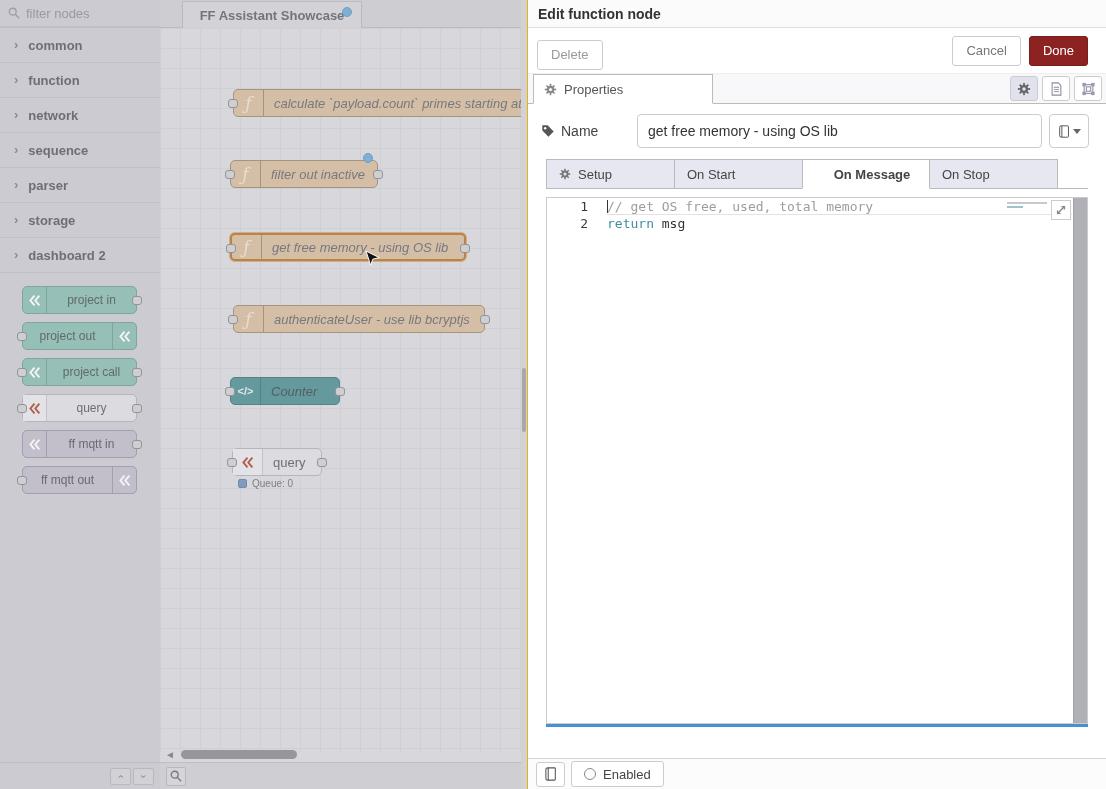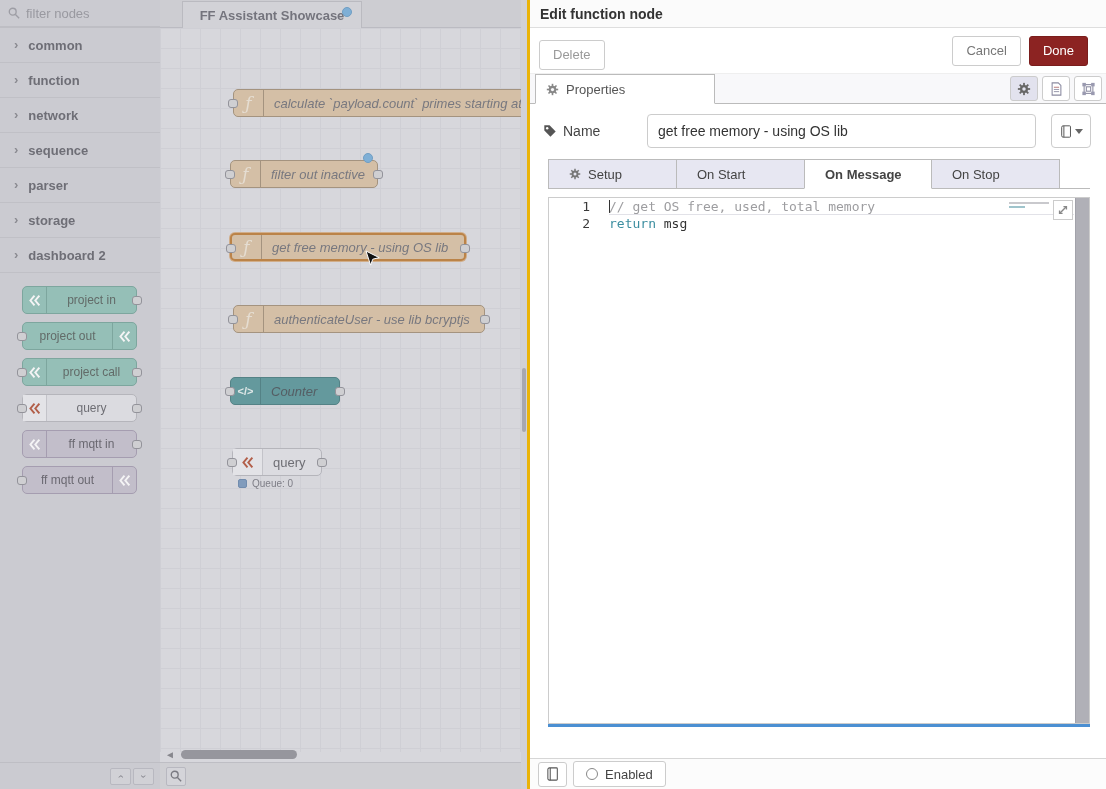--- a/index.html
+++ b/index.html
@@ -62,42 +62,42 @@
   #hscroll { position:absolute; left:0; top:748px; width:361px; height:13px; display:flex; align-items:center; }
   #hscroll .arr { color:#86868c; font-size:10px; margin-left:5px; }
   #hscroll .thumb { margin-left:6px; width:116px; height:9px; background:#97979d; border-radius:5px; cursor:pointer; }
   #ws-footer { position:absolute; left:0; bottom:0; width:361px; height:27px; background:#d6d6da; border-top:1px solid #c3c3c9; display:flex; align-items:center; padding-left:6px; }
   .wsf-btn { width:20px; height:19px; background:#dcdce0; border:1px solid #bdbdc4; border-radius:2px; display:flex; align-items:center; justify-content:center; cursor:pointer; }
   #vstrip { position:absolute; left:521px; top:0; width:6px; height:789px; background:#d9d9dd; }
   #vstrip .thumb { position:absolute; left:1px; top:368px; width:4px; height:64px; background:#aaaab1; border-radius:2px; }
   #dim { position:absolute; left:0; top:0; width:527px; height:789px; background:rgba(150,150,158,0.10); pointer-events:none; }
 
   
-  #tray { position:absolute; left:527px; top:0; width:579px; height:789px; background:#fff; border-left:3px solid #eab308; }
+  #tray { position:absolute; left:527px; top:0; width:579px; height:789px; background:#fff; border-left:1px solid #eab308; }
   #tray-header { height:28px; background:#fbfbfb; border-bottom:1px solid #dedede; display:flex; align-items:center; padding-left:10px; font-weight:bold; font-size:14px; color:#333; }
   #tray-toolbar { height:46px; display:flex; align-items:center; padding:0 18px 0 9px; border-bottom:1px solid #efefef; }
   .btn { height:30px; padding:0 13px; background:#fff; border:1px solid #ccc; border-radius:3px; font-size:13px; cursor:pointer; font-family:inherit; }
   .btn-delete { color:#999;margin-top:8px; }
   .btn-cancel { color:#777; margin-left:auto; }
   .btn-done { margin-left:8px; background:#8c2322; border-color:#7a1d1c; color:#fff; }
   #props-row { height:30px; background:#f8f8fa; border-bottom:1px solid #bbb; position:relative; }
   #props-tab { position:absolute; left:5px; top:0; width:180px; height:30px; background:#fff; border:1px solid #bbb; border-bottom:1px solid #fff; display:flex; align-items:center; gap:7px; padding-left:10px; color:#555; font-size:13px; cursor:pointer; }
   .icon-btns { position:absolute; right:4px; top:2px; display:flex; gap:4px; }
   .icon-btn { width:28px; height:25px; background:#fff; border:1px solid #ccc; border-radius:3px; display:flex; align-items:center; justify-content:center; cursor:pointer; }
   .icon-btn.active { background:#e2e2ee; }
   #tray-body { position:absolute; left:0; top:105px; width:579px; bottom:31px; background:#fff; }
-  .name-row { display:flex; align-items:center; margin:9px 18px 0 13px; gap:8px; }
+  .name-row { display:flex; align-items:center; margin:9px 18px 0 13px; }
   .name-label { display:flex; align-items:center; gap:6px; width:96px; color:#444; font-size:14px; }
   .name-input { flex:1; height:34px; border:1px solid #ccc; border-radius:4px; padding:0 10px; font-size:14px; color:#333; font-family:inherit; outline:none; }
   .lib-btn { width:40px; height:34px; margin-left:7px; background:#fff; border:1px solid #ccc; border-radius:4px; display:flex; align-items:center; justify-content:center; gap:3px; color:#666; cursor:pointer; }
   .caret { width:0; height:0; border-left:4px solid transparent; border-right:4px solid transparent; border-top:5px solid #666; }
   #func-tabs { position:absolute; left:18px; right:19px; top:54px; height:30px; border-bottom:1px solid #bbb; display:flex; }
-  .ftab { width:128px; height:30px; background:#e7e7f2; border:1px solid #bbb; border-right:none; display:flex; align-items:center; gap:7px; padding-left:20px; color:#444; font-size:13px; cursor:pointer; }
+  .ftab { width:128px; height:30px; background:#e7e7f2; border:1px solid #bbb; border-right:none; display:flex; align-items:center; gap:7px; padding-left:12px; color:#444; font-size:13px; cursor:pointer; }
   .ftab:last-child { border-right:1px solid #bbb; }
-  .ftab.active { background:#fff; font-weight:bold; border-bottom:1px solid #fff; border-right:1px solid #bbb; }
+  .ftab.active { background:#fff; font-weight:bold; border-bottom:1px solid #fff; border-right:1px solid #bbb;justify-content:center; }
   .ftab.after-active { border-left:none; }
   #editor { position:absolute; left:18px; top:92px; width:542px; height:527px; border:1px solid #ccc; background:#fff; }
   #gutter { position:absolute; left:0; top:0; width:55px; height:100%; background:#fff; }
   .gut-num { height:17px; text-align:right; padding-right:14px; font-family:"DejaVu Sans Mono",monospace; font-size:13px; color:#3a3a3a; line-height:17px; }
   #code { position:absolute; left:60px; top:0; right:15px; height:100%; font-family:"DejaVu Sans Mono",monospace; font-size:13px; line-height:17px; cursor:text; }
   .code-line { height:17px; white-space:pre; }
   .code-line.current { border-bottom:1px solid #e2e2e8; }
   .tok-comment { color:#9d9da0; }
   .tok-keyword { color:#3c8ea0; }
   .tok-plain { color:#333; }

